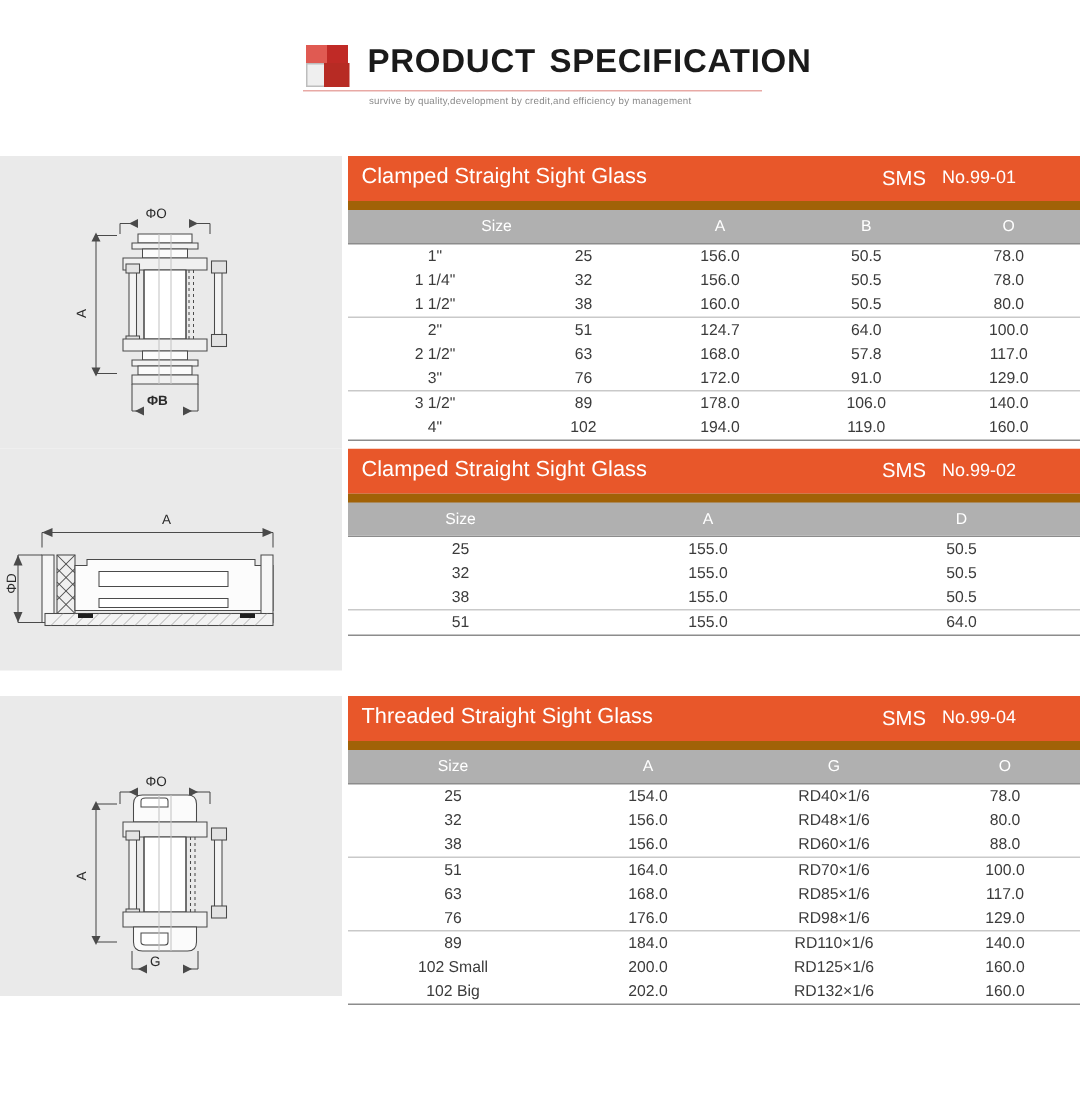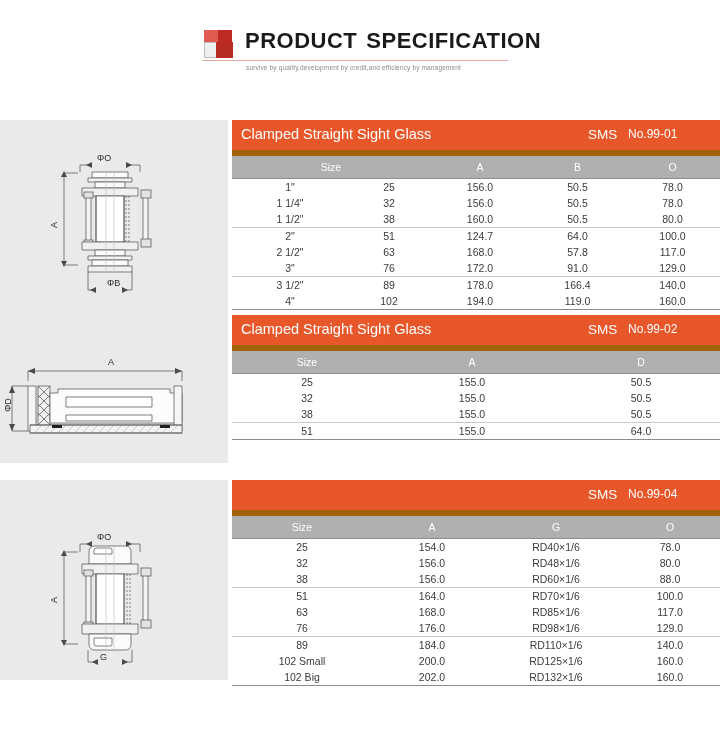--- a/index.html
+++ b/index.html
@@ -11,21 +11,21 @@
     width: 720px;
     height: 738px;
     font-family: "Liberation Sans", sans-serif;
     overflow: hidden;
     position: relative;
   }
 
   
   .page-header {
     width: 720px;
-    height: 120px;
+    height: 104px;
     background: #ffffff;
     position: relative;
   }
   .brand-block {
     position: absolute;
     left: 200px;
     top: 28px;
     width: 320px;
     height: 56px;
   }
@@ -214,21 +214,21 @@
     <div class="title-rule"></div>
     <div class="title-sub">survive by quality,development by credit,and efficiency by management</div>
   </div>
 </div>
 
 <div class="section" style="height:195px;">
   <div class="drawing-panel" style="height:195px;">
     <div class="dwg" style="height:195px;">
       <span class="dim-label" style="left:97px; top:33px;">ΦO</span>
       <span class="vert-label" style="left:51px; top:100px;">A</span>
-      <span class="dim-label" style="left:107px; top:158px;">ΦB</span>
+      <span class="dim-label" style="left:98px; top:158px;font-weight:bold;">ΦB</span>
       <svg width="232" height="195" viewBox="0 0 232 195">
         <g stroke="#4a4a4a" stroke-width="0.7" fill="none">
 
           <line x1="80" y1="45" x2="92" y2="45"></line>
           <line x1="126" y1="45" x2="140" y2="45"></line>
           <path d="M92,42 L92,48 L86,45 Z" fill="#4a4a4a" stroke="none"></path>
           <path d="M126,42 L126,48 L132,45 Z" fill="#4a4a4a" stroke="none"></path>
           <line x1="80" y1="45" x2="80" y2="52"></line>
           <line x1="140" y1="45" x2="140" y2="52"></line>
 
@@ -328,21 +328,21 @@
           <span class="cell c-size-in">3"</span>
           <span class="cell c-size-mm">76</span>
           <span class="cell c-a4">172.0</span>
           <span class="cell c-b4">91.0</span>
           <span class="cell c-o4">129.0</span>
         </div>
         <div class="trow rule-thin-top">
           <span class="cell c-size-in">3 1/2"</span>
           <span class="cell c-size-mm">89</span>
           <span class="cell c-a4">178.0</span>
-          <span class="cell c-b4">166.4</span>
+          <span class="cell c-b4">106.0</span>
           <span class="cell c-o4">140.0</span>
         </div>
         <div class="trow rule-bot">
           <span class="cell c-size-in">4"</span>
           <span class="cell c-size-mm">102</span>
           <span class="cell c-a4">194.0</span>
           <span class="cell c-b4">119.0</span>
           <span class="cell c-o4">160.0</span>
         </div>
       </div>
@@ -506,20 +506,21 @@
           <path d="M94,158 L112,158 L112,164 Q112,166 110,166 L97,166 Q94,166 94,164 Z" fill="#ffffff"></path>
 
           <line x1="106" y1="66" x2="106" y2="170" stroke="#c4c4c4"></line>
           <line x1="114" y1="66" x2="114" y2="170" stroke="#c4c4c4"></line>
         </g>
       </svg>
     </div>
   </div>
   <div class="table-panel">
     <div class="tbl-title">
+      <span class="t-name">Threaded Straight Sight Glass</span>
       <span class="t-std">SMS</span>
       <span class="t-no">No.99-04</span>
     </div>
     <div class="tbl-colhead">
       <span class="ch c4-size">Size</span>
       <span class="ch c4-a">A</span>
       <span class="ch c4-g">G</span>
       <span class="ch c4-o">O</span>
     </div>
     <div class="tbl-body" id="tbody-3">

